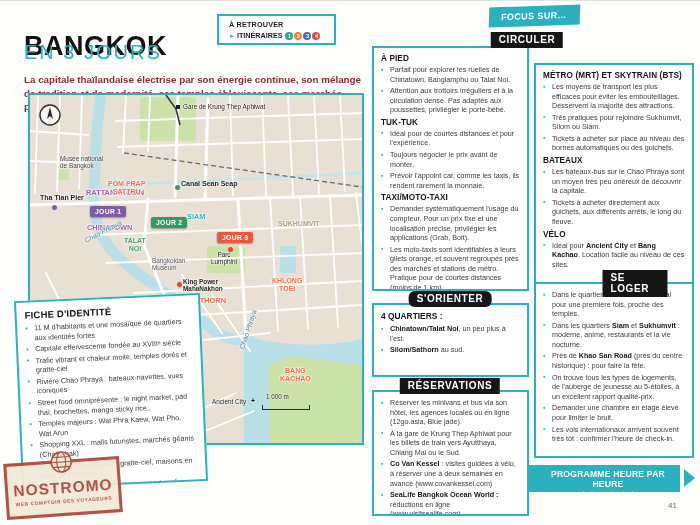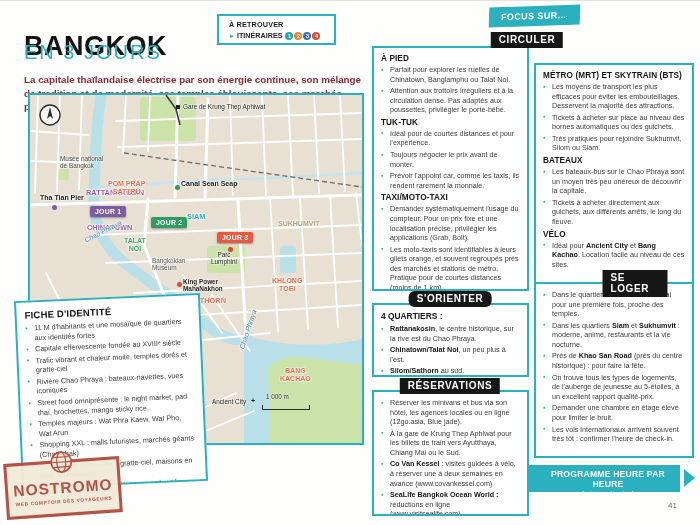--- a/index.html
+++ b/index.html
@@ -253,22 +253,22 @@
           <li><span>Demander systématiquement l'usage du compteur. Pour un prix fixe et une localisation précise, privilégier les applications (Grab, Bolt).</span></li>
           <li><span>Les moto-taxis sont identifiables à leurs gilets orange, et souvent regroupés près des marchés et stations de métro. Pratique pour de courtes distances (moins de 1 km).</span></li>
         </ul>
       </div>
     </div>
   <div class="tealbox" style="left:534px;top:45px;width:160px;height:231px;margin-top:17px;">
       <div class="grp">
         <h4>MÉTRO (MRT) ET SKYTRAIN (BTS)</h4>
         <ul class="blist">
           <li><span>Les moyens de transport les plus efficaces pour éviter les embouteillages. Desservent la majorité des attractions.</span></li>
+          <li><span>Très pratiques pour rejoindre Sukhumvit, Silom ou Siam.</span></li>
           <li><span>Tickets à acheter sur place au niveau des bornes automatiques ou des guichets.</span></li>
-          <li><span>Très pratiques pour rejoindre Sukhumvit, Silom ou Siam.</span></li>
         </ul>
       </div>
       <div class="grp">
         <h4>BATEAUX</h4>
         <ul class="blist">
           <li><span>Les bateaux-bus sur le Chao Phraya sont un moyen très peu onéreux de découvrir la capitale.</span></li>
           <li><span>Tickets à acheter directement aux guichets, aux différents arrêts, le long du fleuve.</span></li>
         </ul>
       </div>
       <div class="grp">
@@ -276,21 +276,20 @@
         <ul class="blist">
           <li><span>Idéal pour </span><span class="bseg">Ancient City</span><span> et </span><span class="bseg">Bang Kachao</span><span>. Location facile au niveau de ces sites.</span></li>
         </ul>
       </div>
     </div>
 
   <div class="blackbadge" style="left:450px;top:290px;border-radius:6px;">S'ORIENTER</div>
   <div class="tealbox" style="left:372px;top:302px;width:157px;height:74px;">
     <div class="subhead">4 QUARTIERS :</div>
     <ul class="blist">
-        <li><span class="bseg">Rattanakosin</span><span>, le centre historique, sur la rive est du Chao Phraya.</span></li>
         <li><span class="bseg">Chinatown/Talat Noi</span><span>, un peu plus à l'est.</span></li>
         <li><span class="bseg">Silom/Sathorn</span><span> au sud.</span></li>
       </ul>
   </div>
 
   <div class="blackbadge" style="left:450px;top:377px;">RÉSERVATIONS</div>
   <div class="tealbox" style="left:372px;top:389px;width:157px;height:126px;">
     <ul class="blist">
         <li><span>Réserver les minivans et bus via son hôtel, les agences locales ou en ligne (12go.asia, Blue jade).</span></li>
         <li><span>À la gare de Krung Thep Aphiwat pour les billets de train vers Ayutthaya, Chiang Mai ou le Sud.</span></li>

